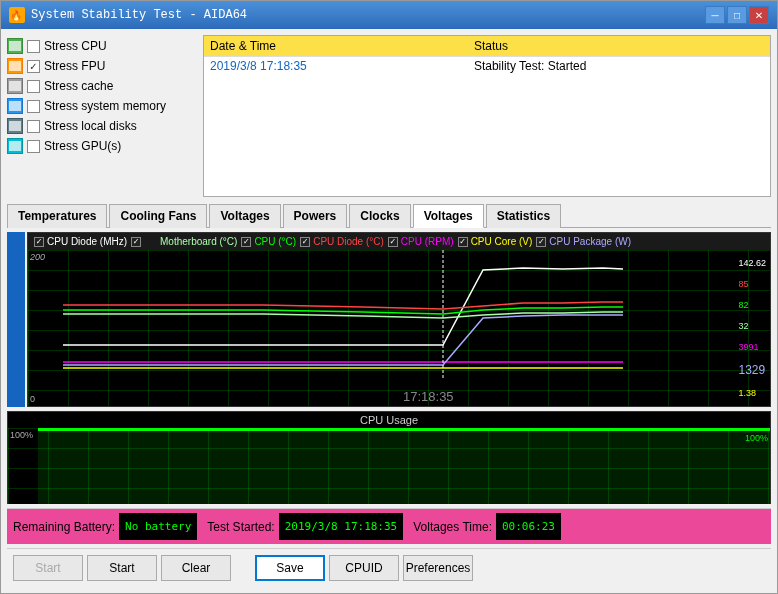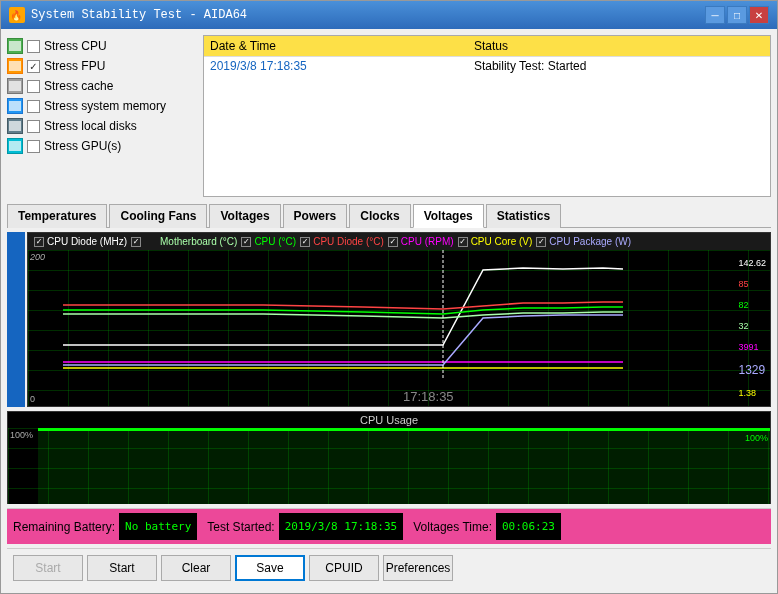--- a/index.html
+++ b/index.html
@@ -299,20 +299,21 @@
       border: 1px solid #aaa;
       background: #e8e8e8;
       cursor: pointer;
       font-size: 12px;
       min-width: 70px;
     }
     .btn:disabled { color: #aaa; cursor: default; }
     .btn.primary {
       background: white;
       border: 2px solid #0078d4;
+      margin-left: 20px;
     }
 
     .side-indicator {
       width: 18px;
       background: #1565c0;
       flex-shrink: 0;
       border-radius: 0;
     }
 
     

